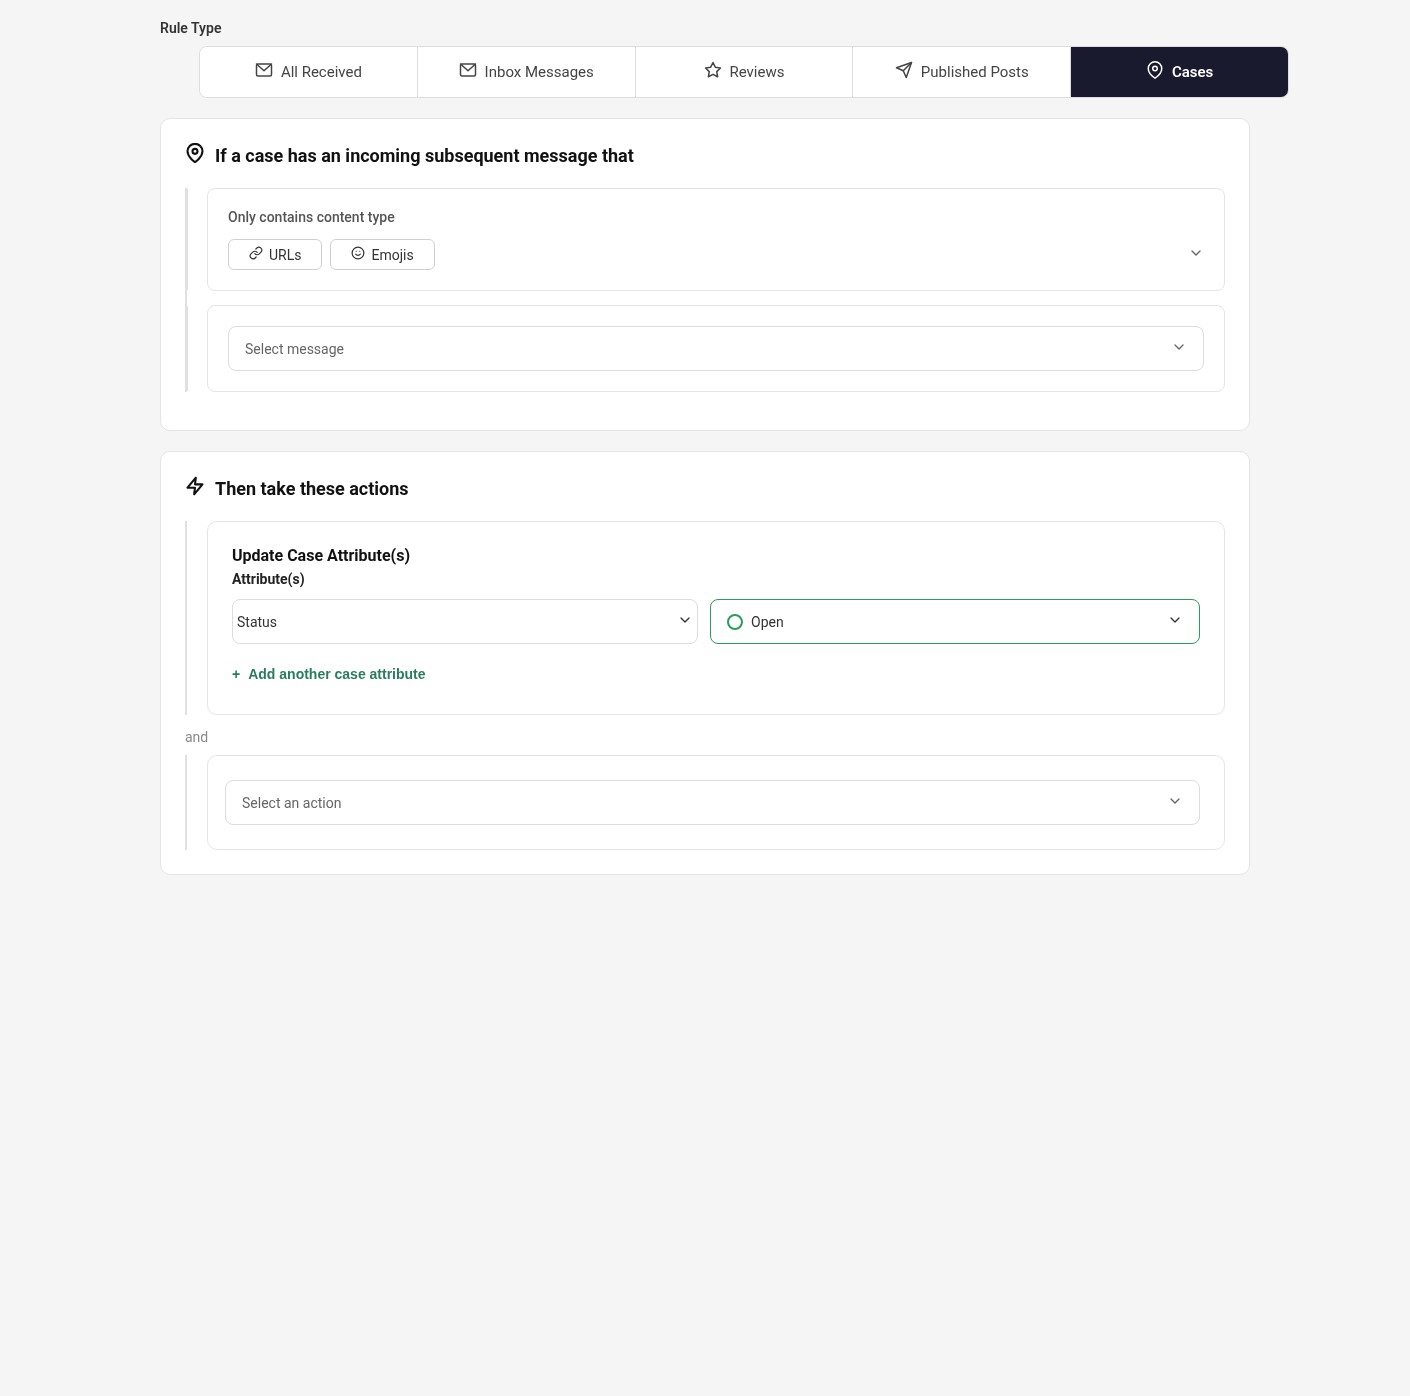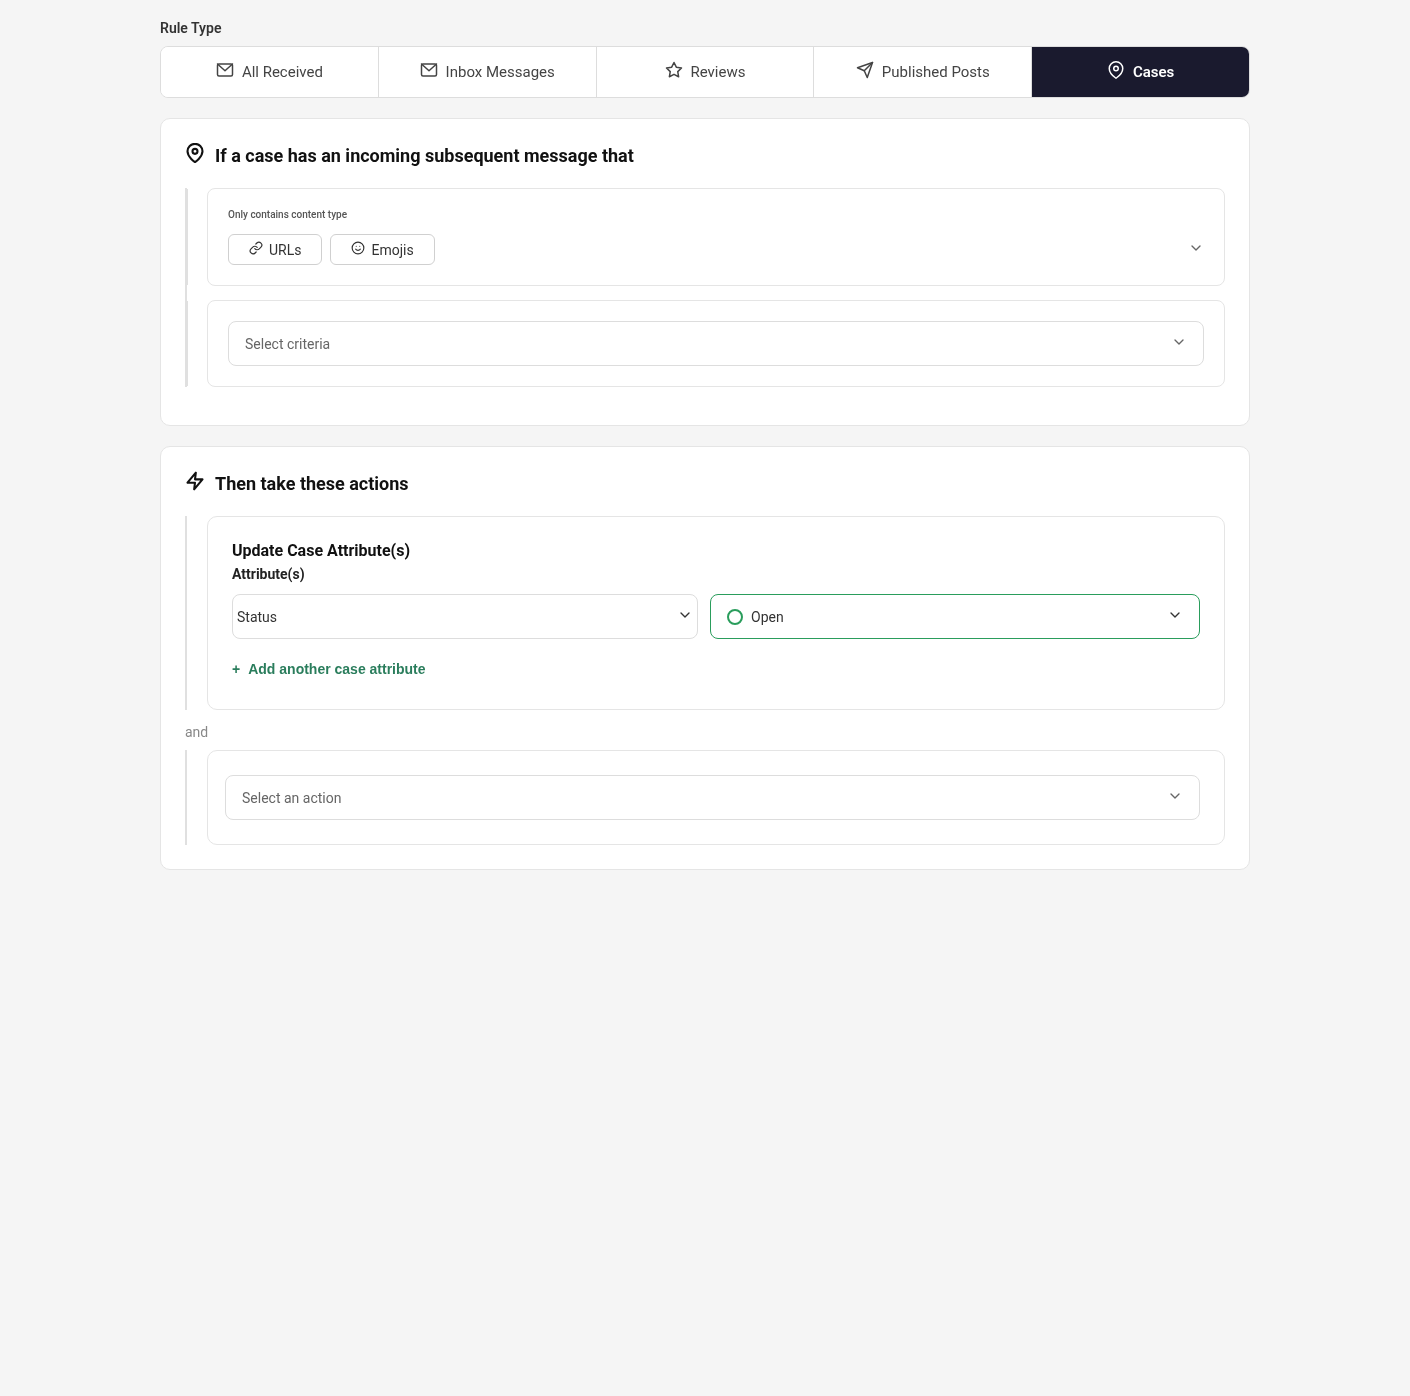--- a/index.html
+++ b/index.html
@@ -25,20 +25,21 @@
     }
 
     .tab-bar {
       display: flex;
       border: 1.5px solid #ddd;
       border-radius: 8px;
       overflow: hidden;
       background: #fff;
       margin-bottom: 20px;
       width: 100%;
+      margin-left: 39px;
     }
 
     .tab-item {
       display: flex;
       align-items: center;
       gap: 8px;
       padding: 14px 28px;
       font-size: 15px;
       color: #444;
       cursor: pointer;
@@ -97,21 +98,21 @@
       content: '';
       position: absolute;
       left: -22px;
       top: 0;
       bottom: 0;
       width: 2px;
       background: #e0e0e0;
     }
 
     .condition-label {
-      font-size: 10px;
+      font-size: 14px;
       color: #555;
       margin-bottom: 14px;
       font-weight: 500;
     }
 
     .tag-item {
       display: flex;
       align-items: center;
       gap: 6px;
       padding: 6px 20px;
@@ -372,21 +373,21 @@
           <span class="dropdown-arrow">
             <svg width="16" height="16" viewBox="0 0 24 24" fill="none" stroke="currentColor" stroke-width="2" stroke-linecap="round" stroke-linejoin="round">
               <polyline points="6,9 12,15 18,9"></polyline>
             </svg>
           </span>
         </div>
       </div>
 
       <div class="condition-block">
         <div class="select-dropdown">
-          <span>Select criteria</span>
+          <span>Select message</span>
           <span>
             <svg width="16" height="16" viewBox="0 0 24 24" fill="none" stroke="currentColor" stroke-width="2" stroke-linecap="round" stroke-linejoin="round">
               <polyline points="6,9 12,15 18,9"></polyline>
             </svg>
           </span>
         </div>
       </div>
     </div>
   </div>
 

